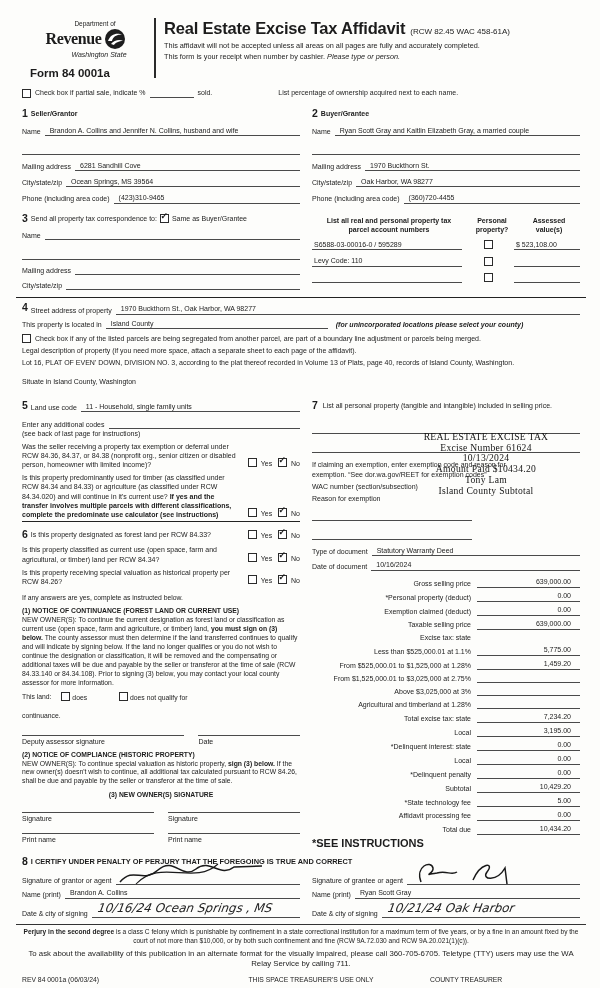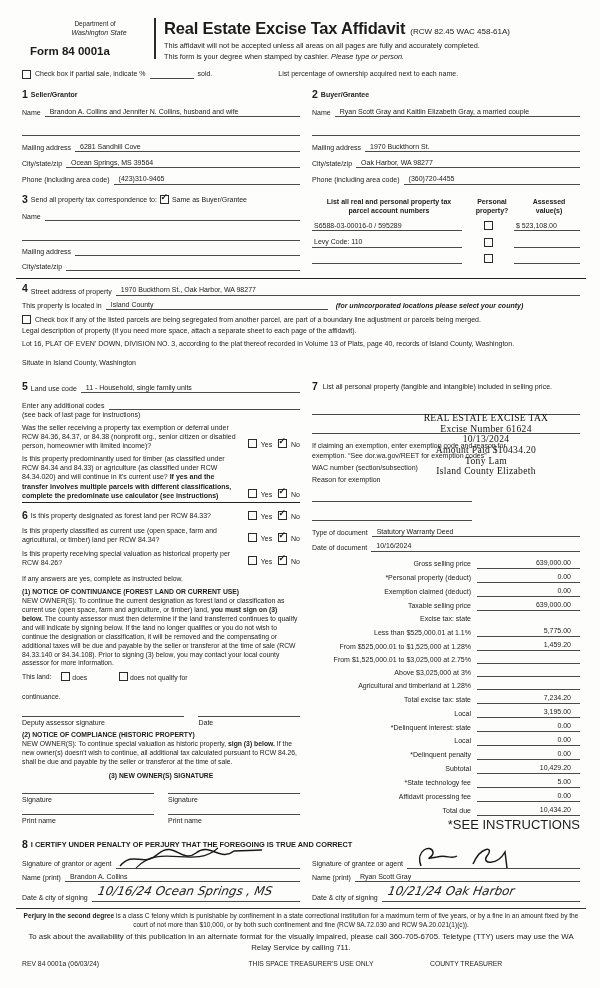--- a/index.html
+++ b/index.html
@@ -48,21 +48,21 @@
   .parcel-row{display:flex;align-items:flex-end;margin-top:6px;}
   .pr1{flex:1;border-bottom:0.8px solid #4a4a4a;padding:0 2px 0.5px 2px;min-height:8px;}
   .pr2{width:52px;flex:none;text-align:center;}
   .pr3{width:62px;flex:none;border-bottom:0.8px solid #4a4a4a;padding:0 2px 0.5px 2px;min-height:8px;text-align:left;}
   
   .tax-row{display:flex;justify-content:flex-end;align-items:flex-end;margin-top:3.4px;}
   .tax-label{text-align:right;padding-right:6px;white-space:nowrap;}
   .tax-value{width:92px;flex:none;border-bottom:0.8px solid #4a4a4a;text-align:right;padding:0 9px 0.5px 2px;min-height:8px;}
   .tax-value.noline{border-bottom:none;}
   .tax-min{font-weight:bold;text-align:center;font-size:7.4px;margin-top:5px;}
-  .tax-see{font-weight:normal;text-align:right;font-size:13px;margin-top:1px;}
+  .tax-see{font-weight:bold;text-align:left;font-size:11px;margin-top:1px;}
   
   .sec7wrap{position:relative;}
   .stamp{
     position:absolute;top:33px;right:-2px;width:192px;text-align:center;
     font-family:"Liberation Serif",serif;font-size:9.6px;line-height:1.12;
     letter-spacing:0.3px;color:#151515;
   }
   
   .notice{margin-top:4px;font-size:6.8px;line-height:1.32;}
   .sig2{display:flex;gap:14px;margin-top:12px;}
@@ -81,31 +81,41 @@
   .foot-right{width:150px;flex:none;text-align:left;}
 </style>
 </head>
 <body>
 
 <div class="page">
 
   <div class="header">
     <div class="logo-block">
       <div class="dept-of">Department of</div>
+      <div class="rev-row">
+        <span class="revenue">Revenue</span>
+        <span>
+          <svg width="22" height="22" viewBox="0 0 22 22" class="sig-svg">
+            <circle cx="11" cy="11" r="10" fill="#1d1d1d"></circle>
+            <path d="M4,13 C6,6 14,4 18,7 C14,6 9,8 8,13 Z" fill="#fff"></path>
+            <path d="M7,16 C10,12 16,11 19,13 C15,13 11,15 10,17 Z" fill="#fff"></path>
+          </svg>
+        </span>
+      </div>
       <div class="wa-state">Washington State</div>
       <div class="form-number">Form 84 0001a</div>
     </div>
     <div class="v-div"></div>
     <div class="title-block">
       <div class="title-row">
         <span class="main-title">Real Estate Excise Tax Affidavit</span>
         <span class="rcw">(RCW 82.45 WAC 458-61A)</span>
       </div>
       <div class="hnote">This affidavit will not be accepted unless all areas on all pages are fully and accurately completed.</div>
-      <div class="hnote"><span>This form is your degree when stamped by cashier. </span><span class="i">Please type or person.</span></div>
+      <div class="hnote"><span>This form is your receipt when number by cashier. </span><span class="i">Please type or person.</span></div>
     </div>
   </div>
 
   <div style="display:flex;align-items:flex-end;margin-top:8px;">
     <span class="cb"></span>
     <span style="margin-left:4px;">Check box if partial sale, indicate %</span>
     <span style="width:44px;border-bottom:0.8px solid #4a4a4a;margin:0 4px;height:8px;"></span>
     <span>sold.</span>
     <span style="margin-left:66px;">List percentage of ownership acquired next to each name.</span>
   </div>
@@ -327,21 +337,21 @@
       <div style="margin-top:3px;">Reason for exemption</div>
       <div class="blankline" style="width:160px;margin-top:8px;"></div>
       <div class="blankline" style="width:160px;margin-top:9px;"></div>
 
       <div class="stamp">
         <div>REAL ESTATE EXCISE TAX</div>
         <div>Excise Number 61624</div>
         <div>10/13/2024</div>
         <div>Amount Paid $10434.20</div>
         <div>Tony Lam</div>
-        <div>Island County Elizabeth</div>
+        <div>Island County Subtotal</div>
       </div>
 
       <div class="frow" style="margin-top:6px;">
         <span class="flabel">Type of document</span>
         <span class="fvalue">Statutory Warranty Deed</span>
       </div>
       <div class="frow" style="margin-top:4px;">
         <span class="flabel">Date of document</span>
         <span class="fvalue">10/16/2024</span>
       </div>

